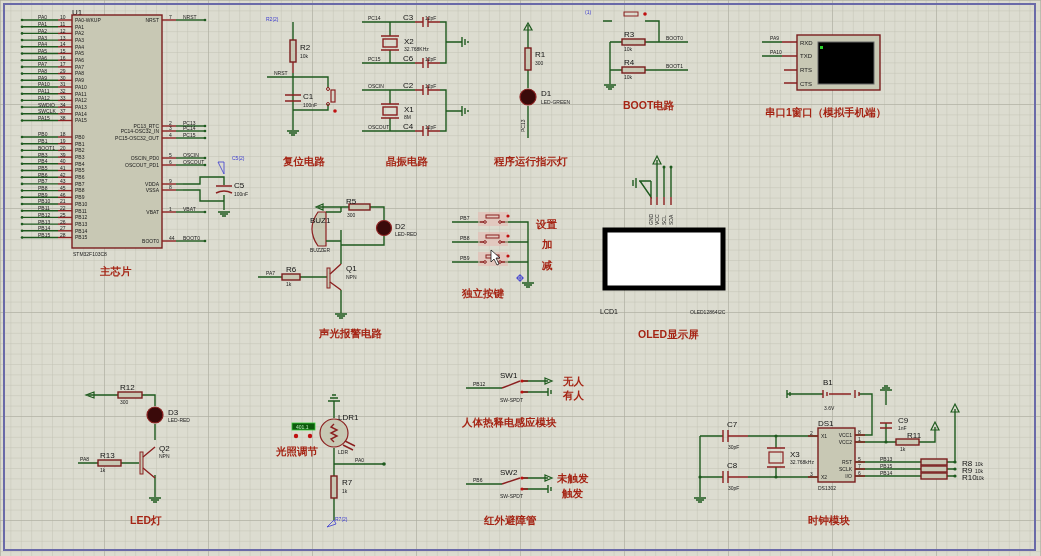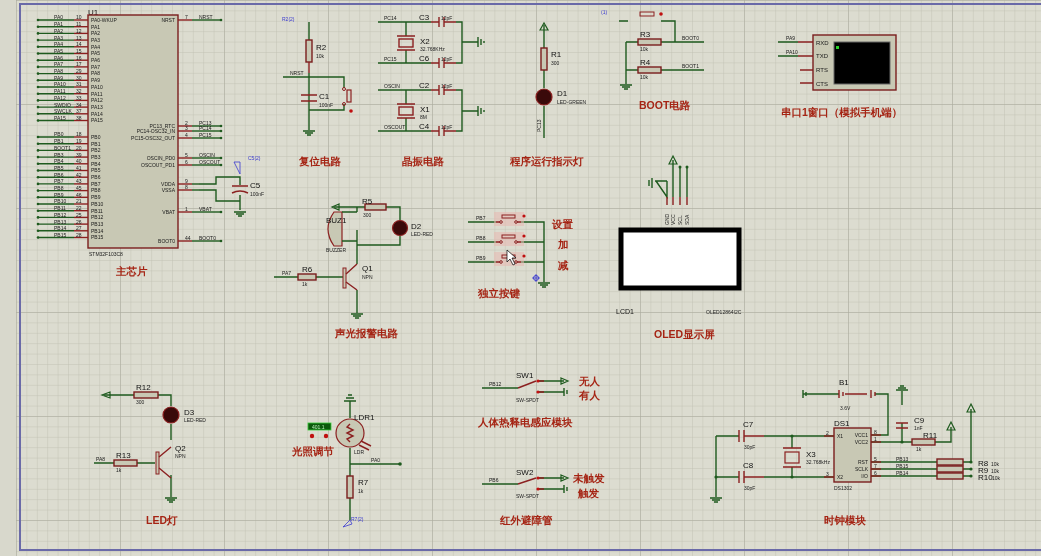--- a/index.html
+++ b/index.html
@@ -1,17 +1,17 @@
 <!DOCTYPE html>
 <html><head>
 <meta charset="utf-8">
 <style>
   html,body{margin:0;padding:0;}
   body{width:1041px;height:556px;overflow:hidden;background:#d8d8cc;font-family:"Liberation Sans",sans-serif;}
-  #canvas{position:absolute;left:16px;top:0;width:931px;height:556px;}
+  #canvas{position:absolute;left:0;top:0;width:931px;height:556px;}
   .frame{position:absolute;left:3px;top:3px;width:1033px;height:548px;border:2px solid #6a6aa8;box-sizing:border-box;pointer-events:none;}
   svg text{font-family:"Liberation Sans",sans-serif;}
   .w{stroke:#1e5a1e;stroke-width:1.4;fill:none;}
   .p{stroke:#8b2020;stroke-width:1.4;fill:none;}
   .b{fill:#c8c8b4;stroke:#7a1d1d;stroke-width:1.4;}
   .lbl{fill:#1a1a1a;font-size:5px;}
   .ref{fill:#111;font-size:8px;}
   .val{fill:#222;font-size:5px;}
   .title{fill:#a52414;font-size:10.5px;font-weight:bold;}
   .pin{fill:#1a1a1a;font-size:5px;}

